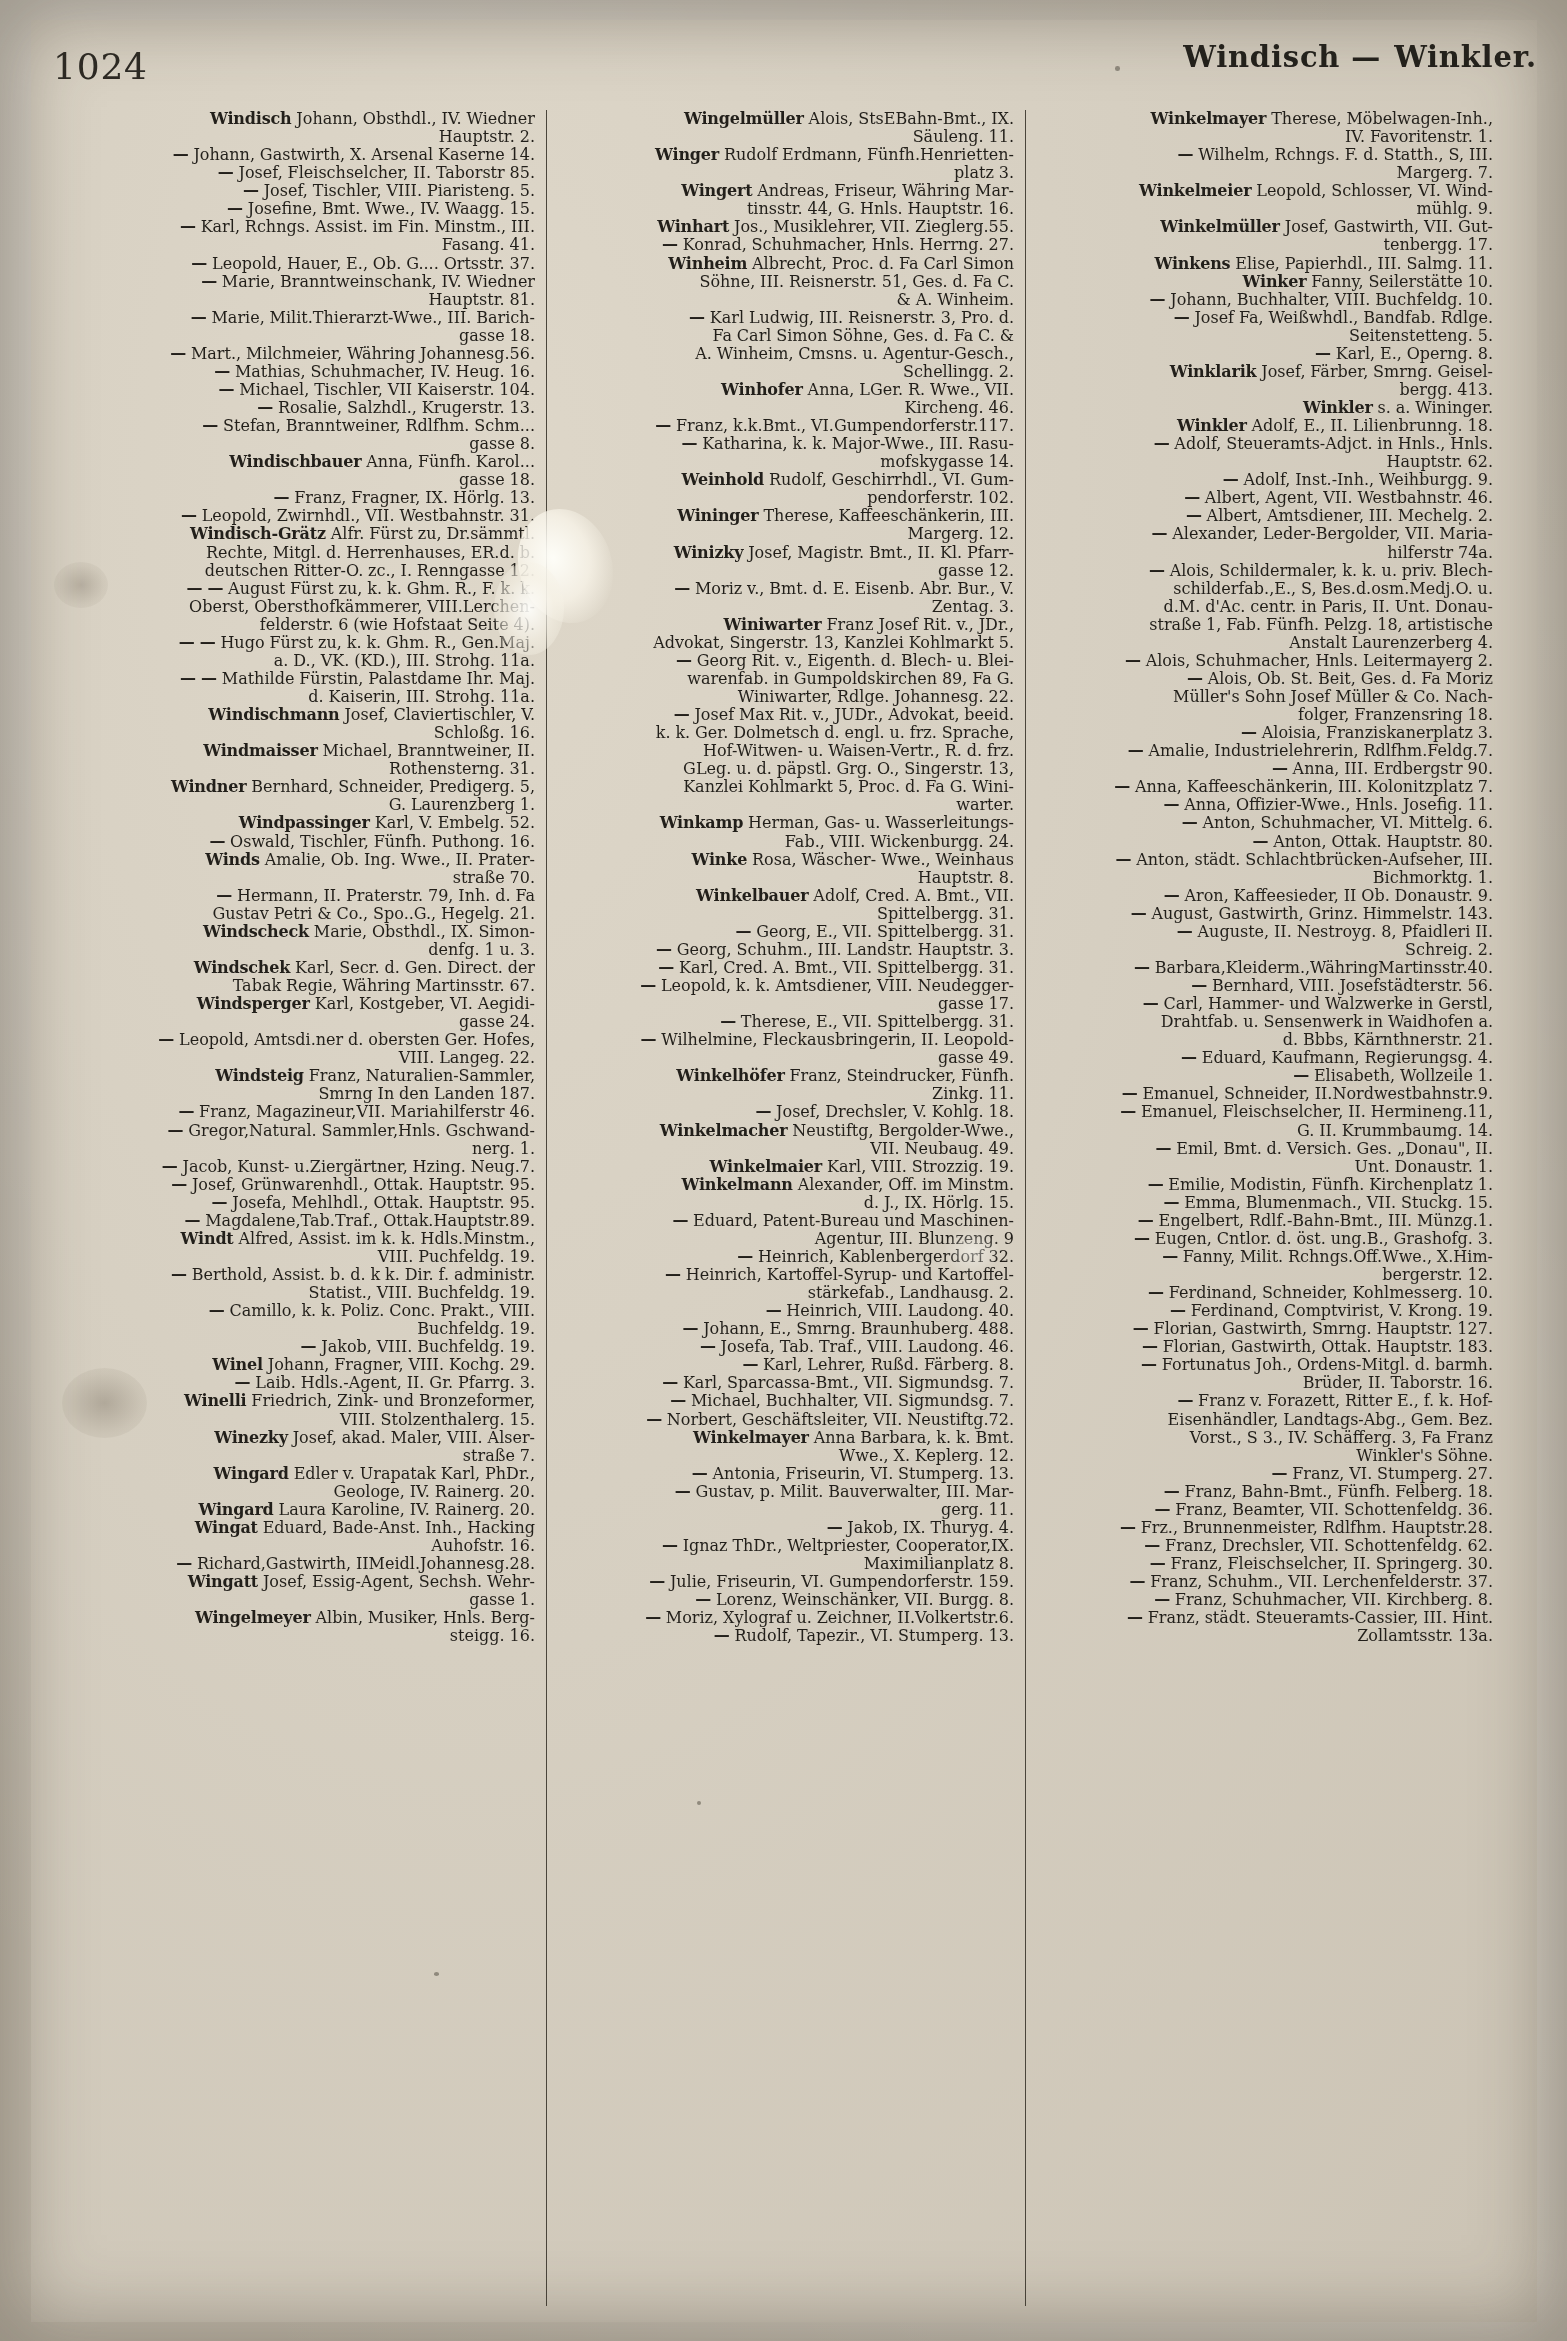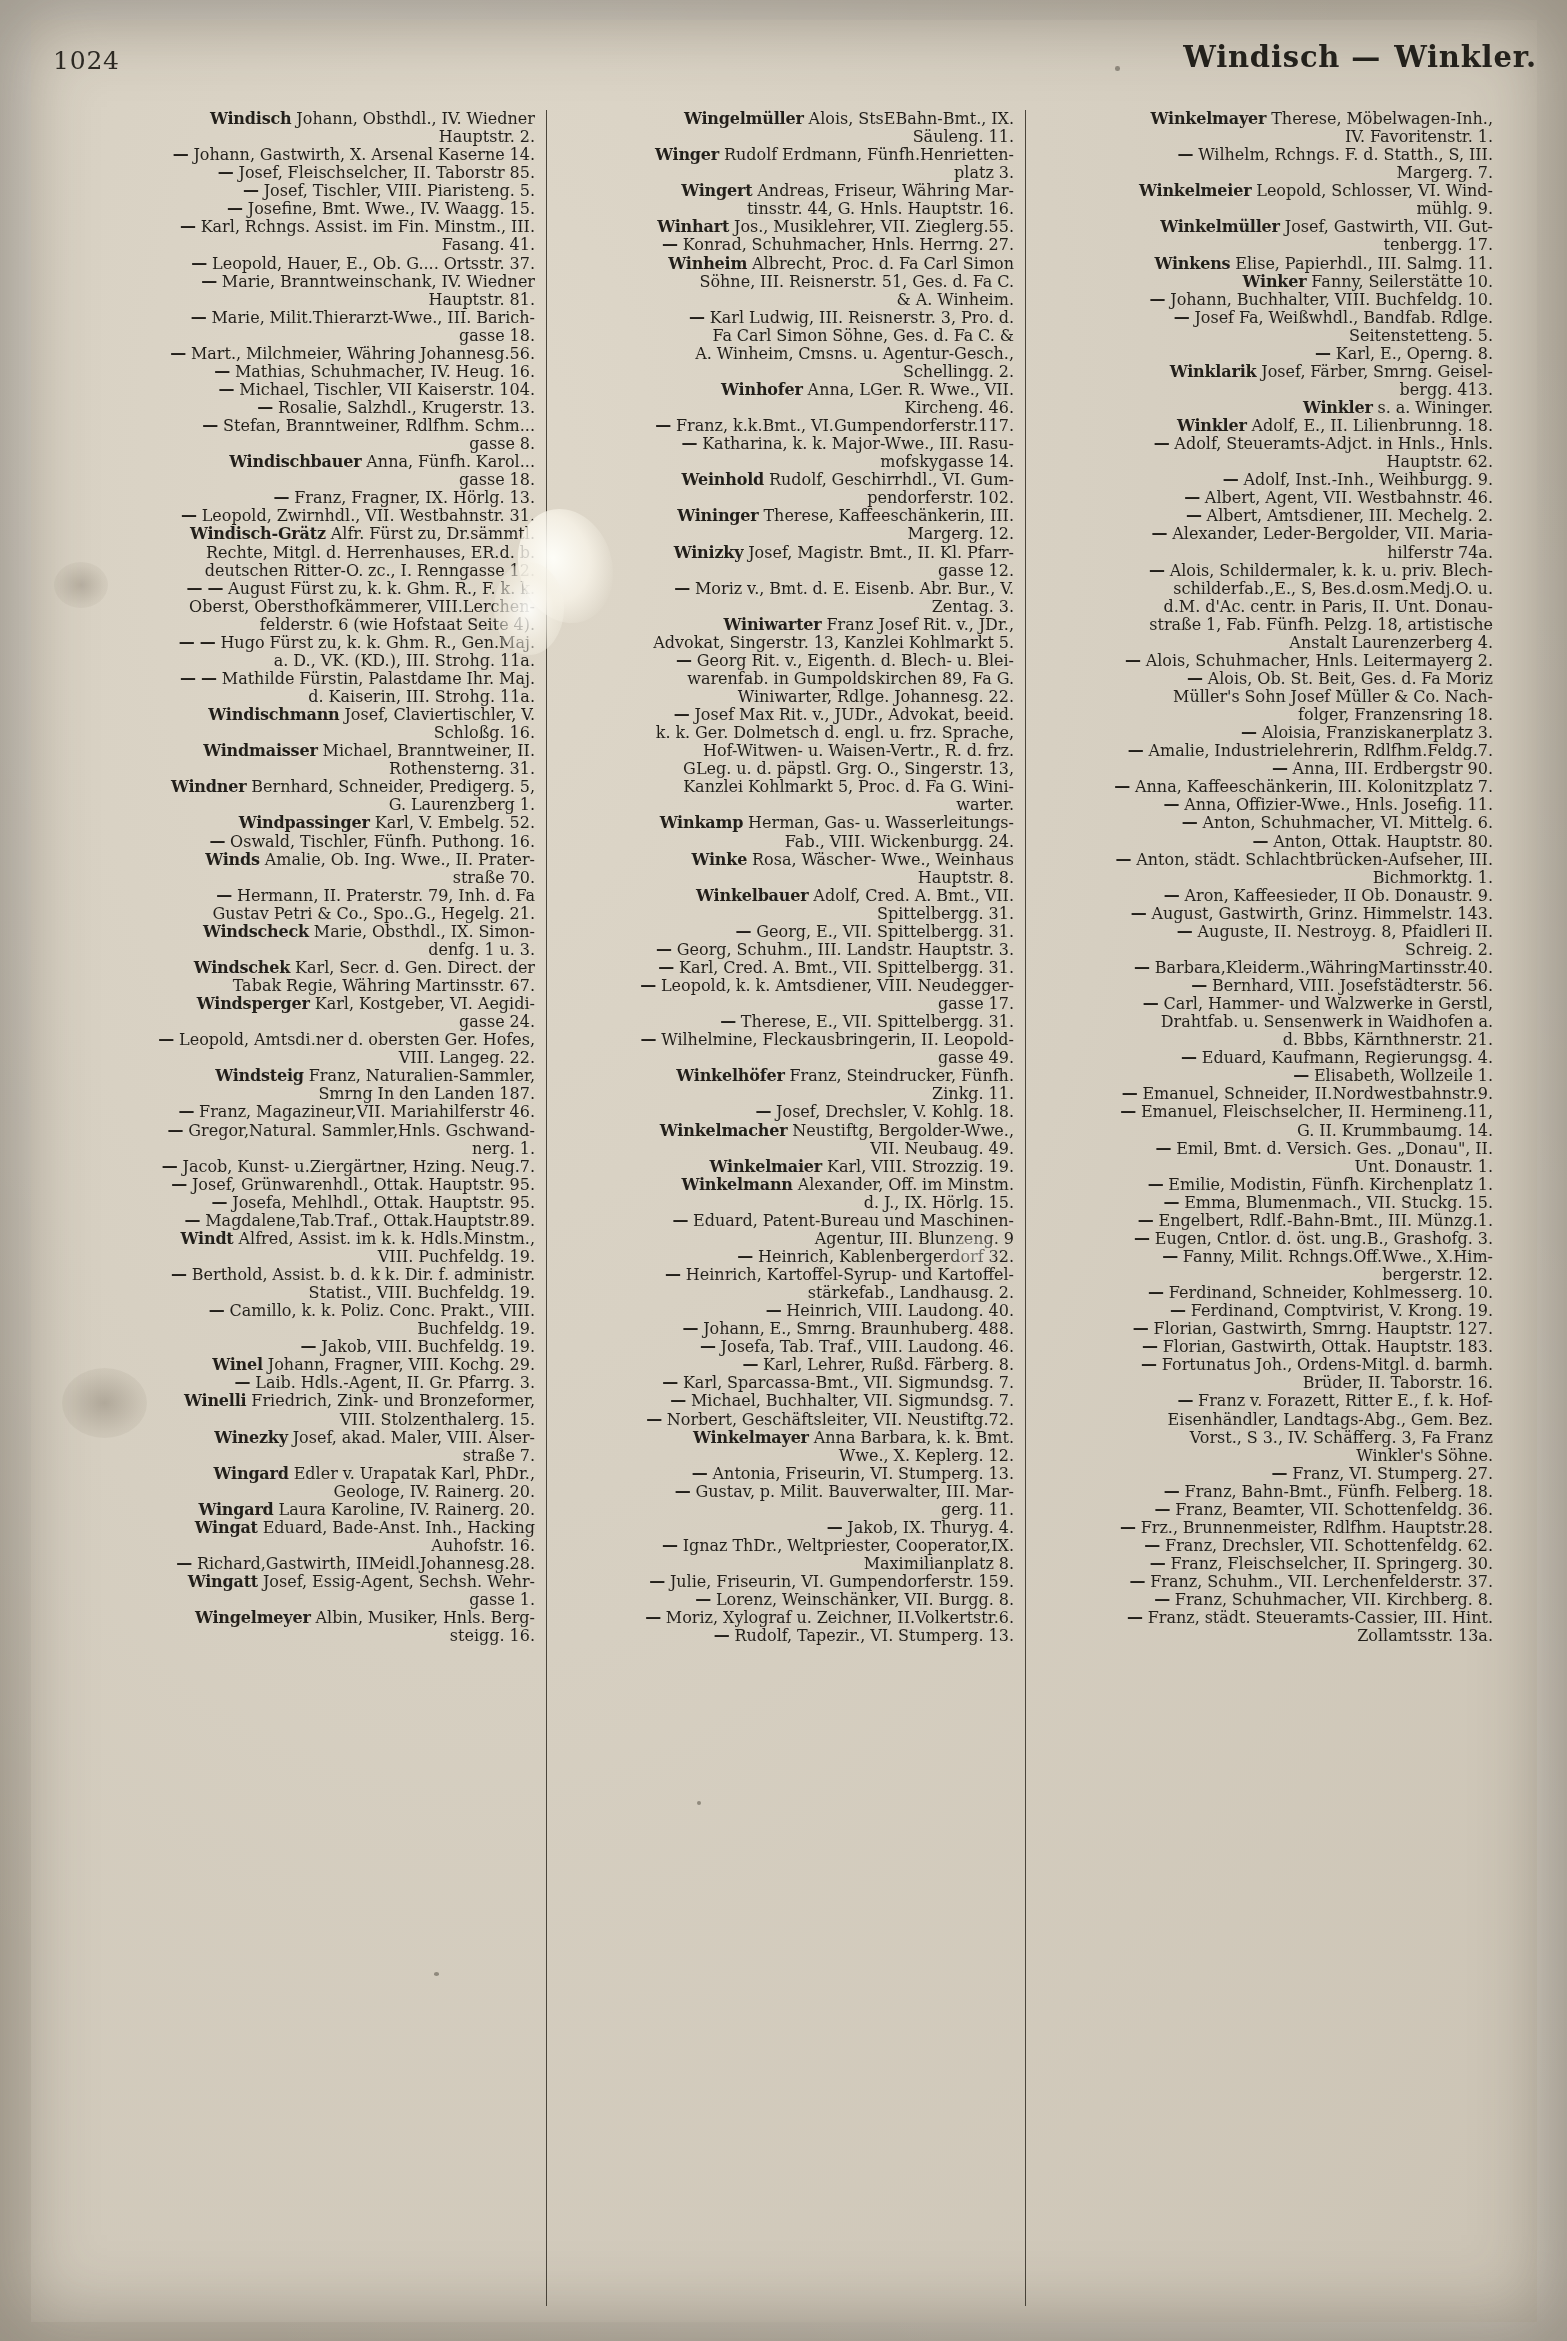--- a/index.html
+++ b/index.html
@@ -31,21 +31,21 @@
     left:31px; top:20px;
     width:1506px; height:2302px;
     background:
       radial-gradient(ellipse at 30% 20%, #ded7c9 0%, #d6cfc1 45%, #cbc3b4 100%);
     filter:none;
   }
   
   .folio {
     position:absolute;
     left:22px; top:26px;
-    font-size:25px;
+    font-size:36px;
     letter-spacing:0.8px;
     color:#2d2a24;
   }
   .running-head {
     position:absolute;
     left:0; right:0; top:20px;
     text-align:right;
     font-size:29px;
     font-weight:bold;
     font-family:"DejaVu Serif", serif;

